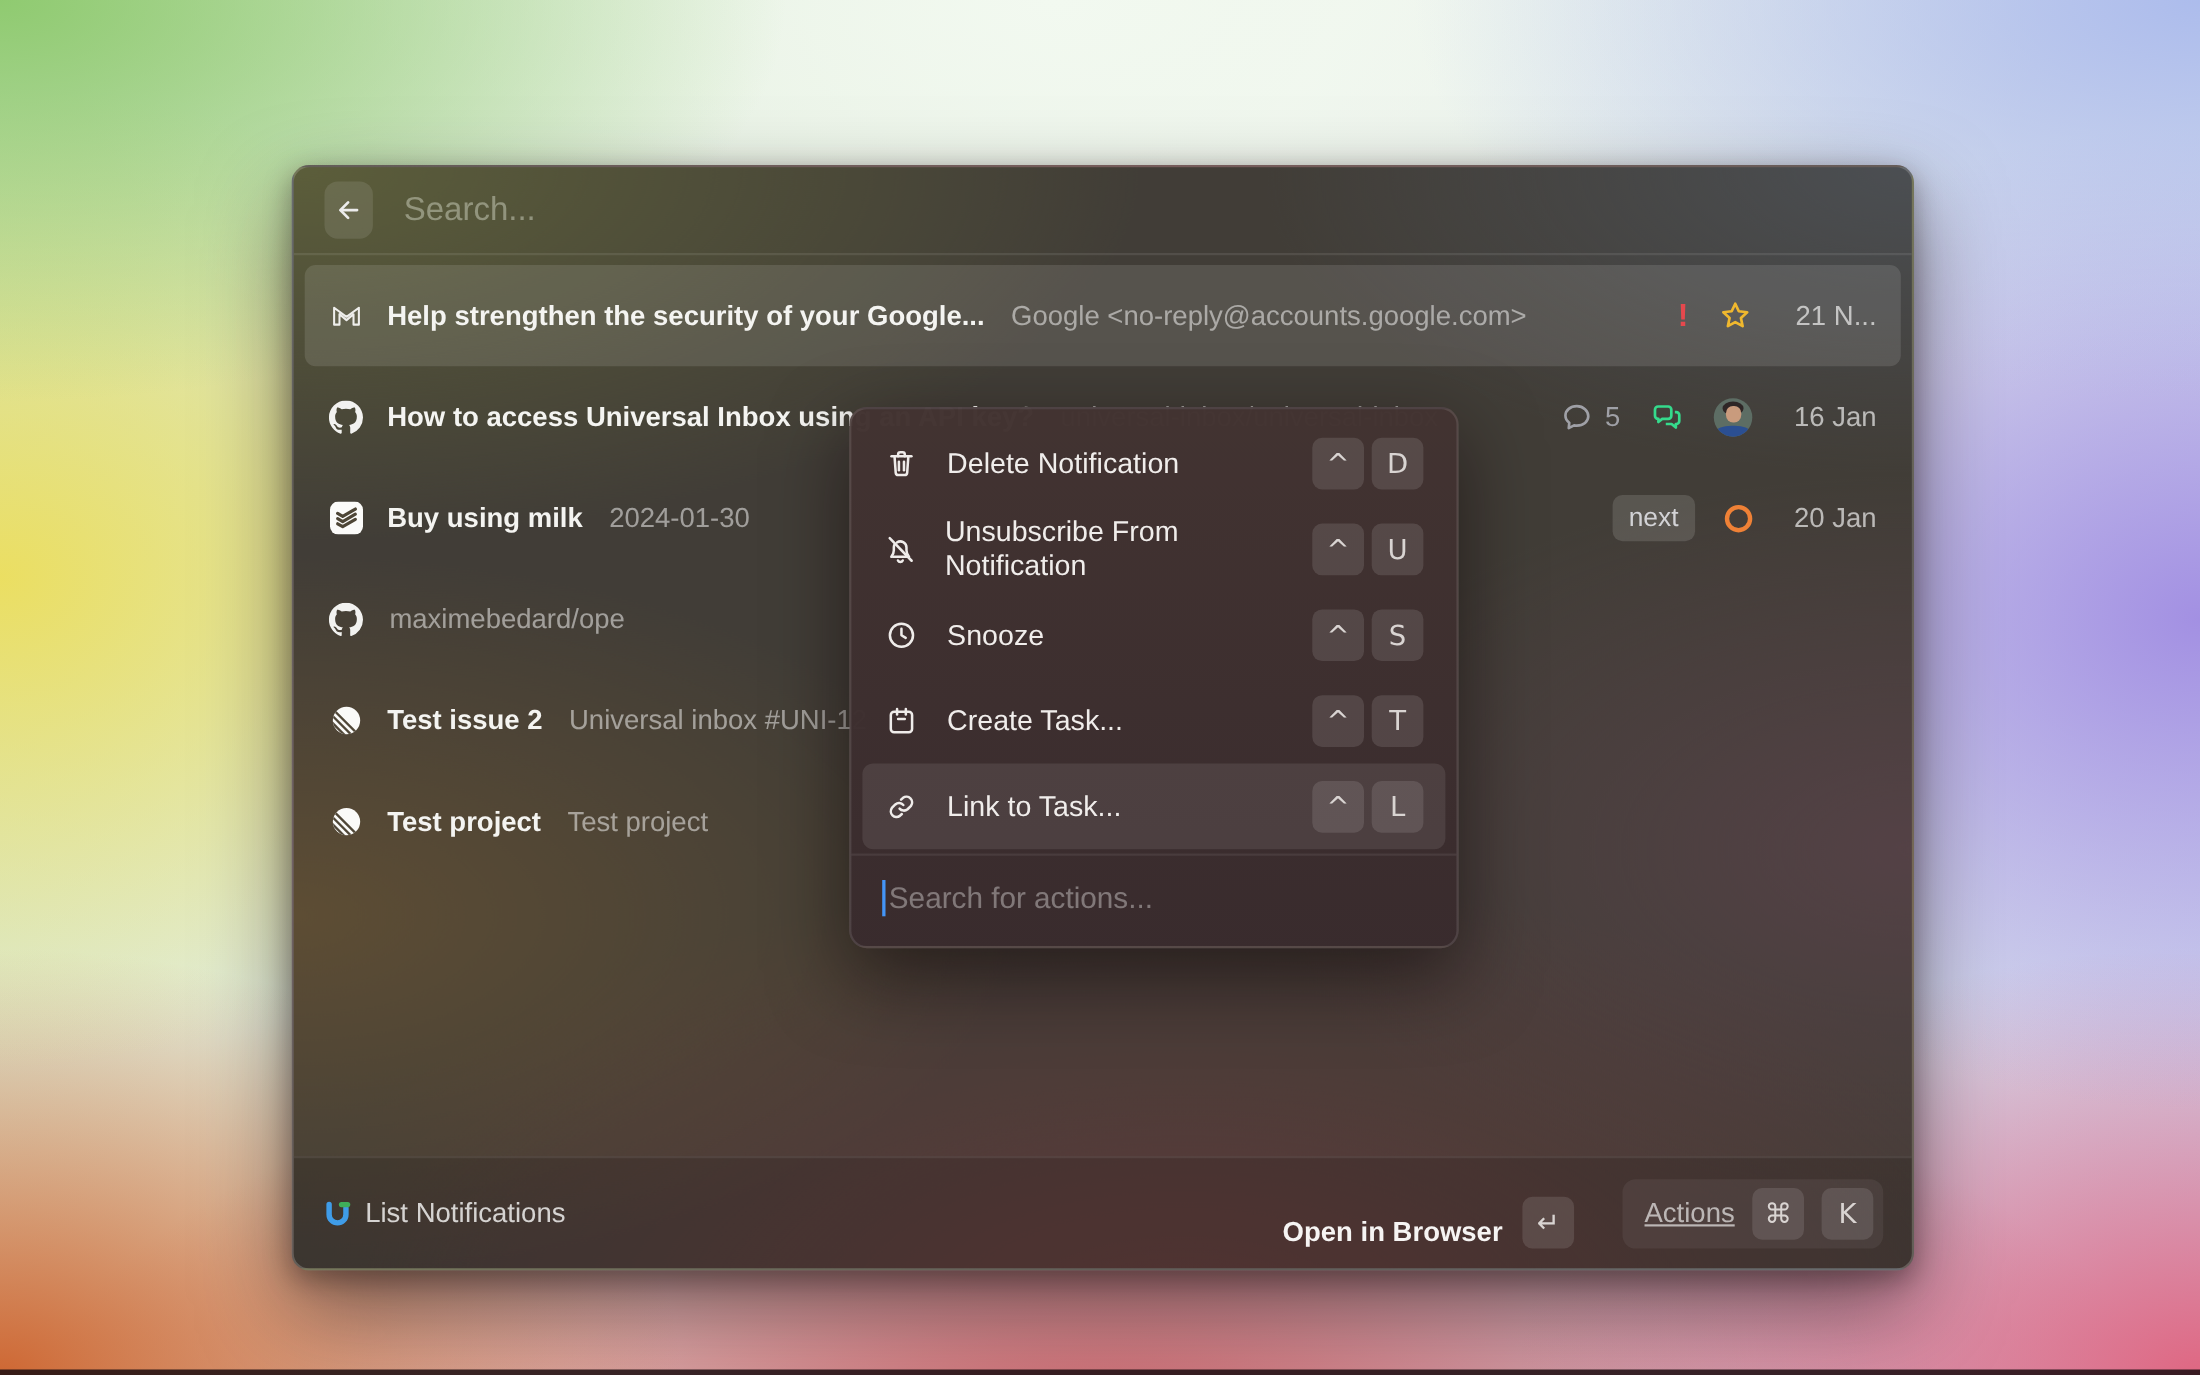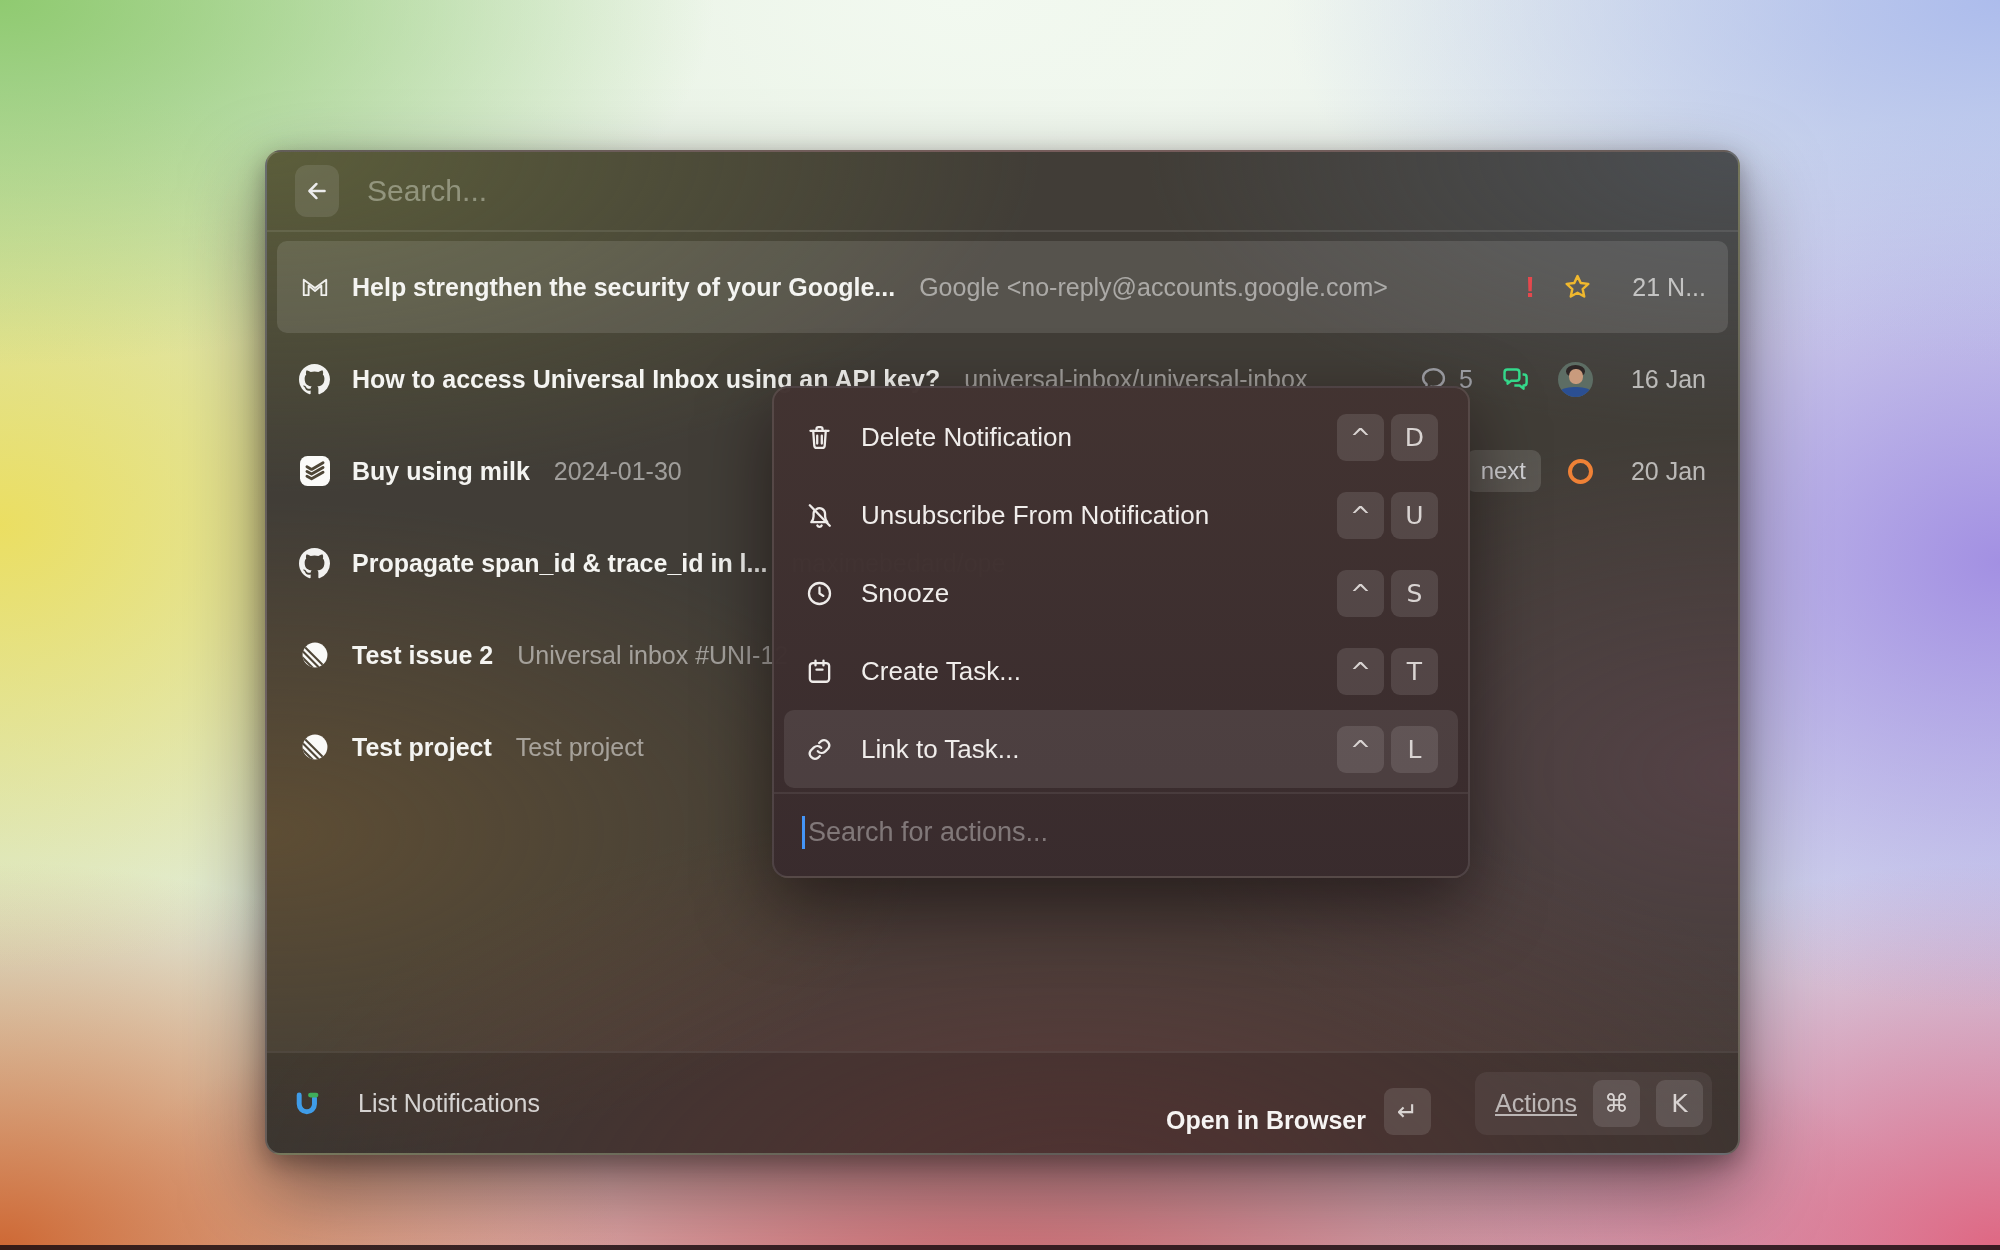--- a/index.html
+++ b/index.html
@@ -57,41 +57,41 @@
   .imp{ font-size:29px; font-weight:700; color:#e5484d; }
   .cnum{ font-size:25px; color:#9fa0a6; margin-left:-16px; }
   .tag{ font-size:24px; color:#d2d2d5; background:rgba(255,255,255,.13); border-radius:9px; padding:7px 15px; }
   .ring{ width:25px; height:25px; border-radius:50%; border:4px solid #ef8136; }
   .avatar{ width:35px; height:35px; border-radius:50%; background:#5d6d64; position:relative; overflow:hidden; }
   .avatar .hair{ position:absolute; top:3px; left:8px; width:19px; height:12px; background:#2e2626; border-radius:50% 50% 45% 45%; }
   .avatar .face{ position:absolute; top:7px; left:11px; width:14px; height:15px; background:#c99b7d; border-radius:46%; }
   .avatar .shirt{ position:absolute; bottom:-2px; left:2px; width:31px; height:12px; background:#2b4f92; border-radius:45% 45% 0 0; }
 
   
-  .popup{ position:absolute; left:772px; top:386px; width:698px; height:492px; z-index:5;
+  .popup{ position:absolute; left:772px; top:370px; width:554px; height:492px; z-index:5;
           padding:10px; border-radius:16px; border:2px solid rgba(255,255,255,.11);
           background:linear-gradient(180deg, rgba(66,51,49,.985), rgba(57,43,45,.985));
           box-shadow:0 26px 70px rgba(15,5,8,.55);
           display:flex; flex-direction:column; }
   .m-item{ height:78px; flex:0 0 auto; display:flex; align-items:center; gap:26px;
            padding:0 20px; border-radius:10px; }
   .m-item.selected{ background:rgba(255,255,255,.09); }
   .m-ic{ width:31px; height:31px; display:flex; align-items:center; justify-content:center; }
   .m-label{ font-size:26px; font-weight:500; color:#f0edeb; }
   .m-keys{ margin-left:auto; display:flex; gap:7px; }
   .keycap{ min-width:47px; height:47px; padding:0 8px; border-radius:9px; background:rgba(255,255,255,.115);
            display:flex; align-items:center; justify-content:center;
            font:400 25px "DejaVu Sans","Liberation Sans",sans-serif; color:#d9d4d2; }
   .m-search{ height:78px; margin:4px -10px -10px; border-top:2px solid rgba(255,255,255,.075);
              display:flex; align-items:center; padding:0 28px; }
   .caret{ width:3px; height:33px; background:#4495f7; margin-right:3px; }
   .m-search-ph{ font-size:27px; color:rgba(255,255,255,.36); }
 
   
-  .ftr{ flex:0 0 auto; height:102px; display:flex; align-items:center; gap:38px;
+  .ftr{ flex:0 0 auto; height:102px; display:flex; align-items:center; gap:12px;
         padding:0 26px; border-top:2px solid rgba(255,255,255,.075);
         background:rgba(18,12,12,.16); }
   .ftr-label{ font-size:25px; font-weight:500; color:rgba(255,255,255,.78); }
   .ftr-right{ margin-left:auto; display:flex; align-items:flex-end; gap:18px; }
   .primary-label{ font-size:25px; font-weight:600; color:#f6f4f3; }
   .actions-group{ display:flex; align-items:center; gap:16px; margin-left:26px;
                   padding:8px 9px 8px 20px; border-radius:12px; background:rgba(255,255,255,.06); }
   .actions-label{ font-size:25px; font-weight:500; color:rgba(255,255,255,.62);text-decoration:underline; }
 
   svg{ display:block; }
@@ -183,21 +183,20 @@
         <span class="r-date">20 Jan</span>
       </span>
     </div>
 
     <div class="row">
       <span class="r-ic">
         <svg width="31" height="31" viewBox="0 0 16 16">
             <path fill="#f2f2f0" d="M8 0C3.58 0 0 3.58 0 8c0 3.54 2.29 6.53 5.47 7.59.4.07.55-.17.55-.38 0-.19-.01-.82-.01-1.49-2.01.37-2.53-.49-2.69-.94-.09-.23-.48-.94-.82-1.13-.28-.15-.68-.52-.01-.53.63-.01 1.08.58 1.23.82.72 1.21 1.87.87 2.33.66.07-.52.28-.87.51-1.07-1.78-.2-3.64-.89-3.64-3.95 0-.87.31-1.59.82-2.15-.08-.2-.36-1.02.08-2.12 0 0 .67-.21 2.2.82.64-.18 1.32-.27 2-.27s1.36.09 2 .27c1.53-1.04 2.2-.82 2.2-.82.44 1.1.16 1.92.08 2.12.51.56.82 1.27.82 2.15 0 3.07-1.87 3.75-3.65 3.95.29.25.54.73.54 1.48 0 1.07-.01 1.93-.01 2.2 0 .21.15.46.55.38A8.01 8.01 0 0 0 16 8c0-4.42-3.58-8-8-8z"></path>
           </svg>
       </span>
-      <span class="r-title">Propagate span_id &amp; trace_id in l...</span>
       <span class="r-sub">maximebedard/ope</span>
     </div>
 
     <div class="row">
       <span class="r-ic">
         <svg width="30" height="30" viewBox="0 0 28 28">
             <defs>
               <clipPath id="lc1">
                 <circle cx="14" cy="14" r="11.6"></circle>
               </clipPath>

